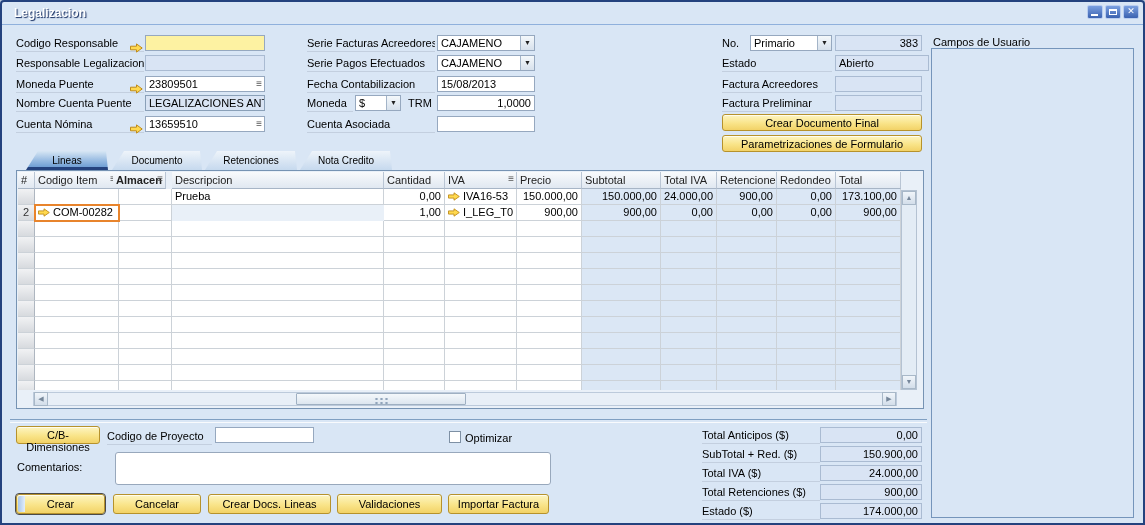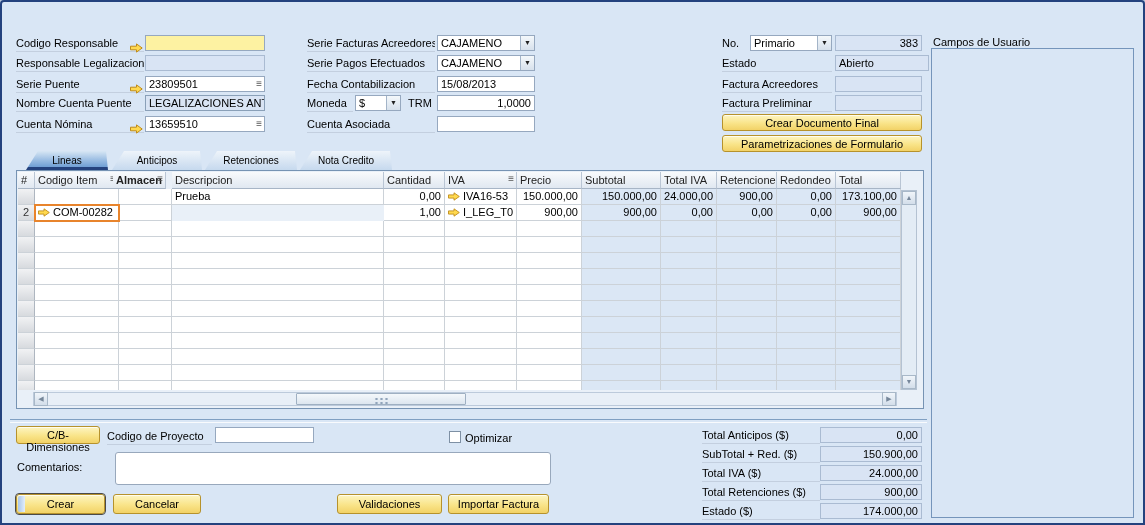--- a/index.html
+++ b/index.html
@@ -71,31 +71,43 @@
   .panel{position:absolute;left:929px;top:46px;width:203px;height:470px;border:1px solid #7595bb;box-sizing:border-box;}
   .chk{position:absolute;width:12px;height:12px;background:#fff;border:1px solid #7e90a4;box-sizing:border-box;}
   textarea.cmt{position:absolute;left:113px;top:450px;width:436px;height:33px;border:1px solid #98a8bc;
         border-radius:3px;resize:none;font-family:"Liberation Sans",sans-serif;font-size:11px;box-sizing:border-box;background:#fff;}
 </style>
 </head>
 <body>
 
 <div class="window">
 
+  <div class="titlebar">
+    <span class="title">Legalizacion</span>
+    <div class="winbtns">
+      <div class="wb">
+          <span class="g-min"></span>
+        </div>
+      <div class="wb">
+          <span class="g-max"></span>
+        </div>
+      <div class="wb">✕</div>
+    </div>
+  </div>
 
   <div class="lbl" style="left:14px;top:35px;width:128px">Codigo Responsable</div>
   <span style="position:absolute;left:128px;top:36px"><svg class="la" width="13" height="10" viewBox="0 0 13 10">
         <path d="M0.5 3.2 h6 V0.9 L12.2 5 6.5 9.1 V6.8 h-6 z" fill="#ffd94f" stroke="#c08c1a" stroke-width="1"></path>
       </svg></span>
   <div class="fld yellow" style="left:143px;top:33px;width:120px"></div>
 
   <div class="lbl" style="left:14px;top:55px;width:128px">Responsable Legalizacion</div>
   <div class="fld ro" style="left:143px;top:53px;width:120px"></div>
 
-  <div class="lbl" style="left:14px;top:76px;width:128px">Serie Puente</div>
+  <div class="lbl" style="left:14px;top:76px;width:128px">Moneda Puente</div>
   <span style="position:absolute;left:128px;top:77px"><svg class="la" width="13" height="10" viewBox="0 0 13 10">
         <path d="M0.5 3.2 h6 V0.9 L12.2 5 6.5 9.1 V6.8 h-6 z" fill="#ffd94f" stroke="#c08c1a" stroke-width="1"></path>
       </svg></span>
   <div class="fld" style="left:143px;top:74px;width:120px"><span>23809501</span><span class="mi r">≡</span></div>
 
   <div class="lbl" style="left:14px;top:95px;width:128px">Nombre Cuenta Puente</div>
   <div class="fld ro" style="left:143px;top:93px;width:120px;border-color:#8aa0b8">LEGALIZACIONES ANTIC</div>
 
   <div class="lbl" style="left:14px;top:116px;width:128px">Cuenta Nómina</div>
   <span style="position:absolute;left:128px;top:117px"><svg class="la" width="13" height="10" viewBox="0 0 13 10">
@@ -133,21 +145,21 @@
   <div class="lbl" style="left:720px;top:95px;width:110px">Factura Preliminar</div>
   <div class="fld ro" style="left:833px;top:93px;width:87px"></div>
 
   <div class="ybtn" style="left:720px;top:112px;width:200px;height:17px">Crear Documento Final</div>
   <div class="ybtn" style="left:720px;top:133px;width:200px;height:17px">Parametrizaciones de Formulario</div>
 
   <div class="lbl nline" style="left:931px;top:34px;width:120px">Campos de Usuario</div>
   <div class="panel"></div>
 
   <div class="tab active" style="left:24px;width:82px">Lineas</div>
-  <div class="tab" style="left:110px;width:90px">Anticipos</div>
+  <div class="tab" style="left:110px;width:90px">Documento</div>
   <div class="tab" style="left:203px;width:92px">Retenciones</div>
   <div class="tab" style="left:298px;width:92px">Nota Credito</div>
 
   <div class="grid-frame">
     <div id="grid-head">
         <div class="gh" style="left: 1px; width: 17px;"><span>#</span></div>
         <div class="gh" style="left: 18px; width: 84px;"><span>Codigo Item</span><span class="mi r">≡</span></div>
         <div class="gh" style="left: 96px; width: 53px; font-weight: bold;"><span>Almacen</span><span class="mi r">≡</span></div>
         <div class="gh" style="left: 155px; width: 212px;"><span>Descripcion</span></div>
         <div class="gh" style="left: 367px; width: 61px;"><span>Cantidad</span></div>
@@ -342,20 +354,21 @@
   <div class="lbl" style="left:105px;top:428px;width:105px">Codigo de Proyecto</div>
   <div class="fld" style="left:213px;top:425px;width:99px"></div>
   <div class="chk" style="left:447px;top:429px"></div>
   <div class="lbl nline" style="left:463px;top:430px;width:60px">Optimizar</div>
 
   <div class="lbl nline" style="left:15px;top:459px;width:80px">Comentarios:</div>
   <textarea class="cmt" style=""></textarea>
 
   <div class="ybtn focus" style="left:14px;top:492px;width:89px;height:20px;padding-top:3px"><div class="defmark"></div><span>Crear</span></div>
   <div class="ybtn" style="left:111px;top:492px;width:88px;height:20px;padding-top:3px">Cancelar</div>
+  <div class="ybtn" style="left:206px;top:492px;width:123px;height:20px;padding-top:3px">Crear Docs. Lineas</div>
   <div class="ybtn" style="left:335px;top:492px;width:105px;height:20px;padding-top:3px">Validaciones</div>
   <div class="ybtn" style="left:446px;top:492px;width:101px;height:20px;padding-top:3px">Importar Factura</div>
 
   <div class="lbl" style="left:700px;top:427px;width:118px">Total Anticipos ($)</div>
   <div class="fld ro right" style="left:818px;top:425px;width:102px">0,00</div>
   <div class="lbl" style="left:700px;top:446px;width:118px">SubTotal + Red. ($)</div>
   <div class="fld ro right" style="left:818px;top:444px;width:102px">150.900,00</div>
   <div class="lbl" style="left:700px;top:465px;width:118px">Total IVA ($)</div>
   <div class="fld ro right" style="left:818px;top:463px;width:102px">24.000,00</div>
   <div class="lbl" style="left:700px;top:484px;width:118px">Total Retenciones ($)</div>

